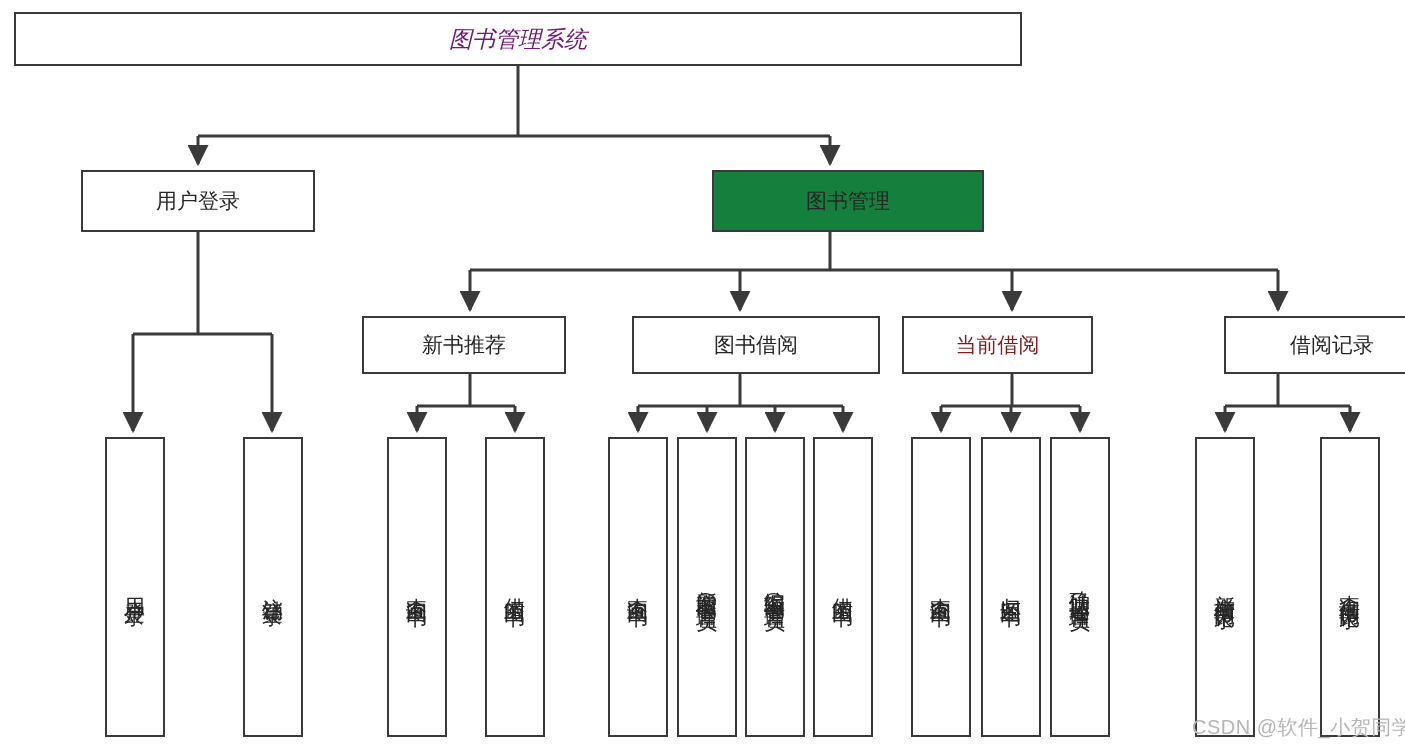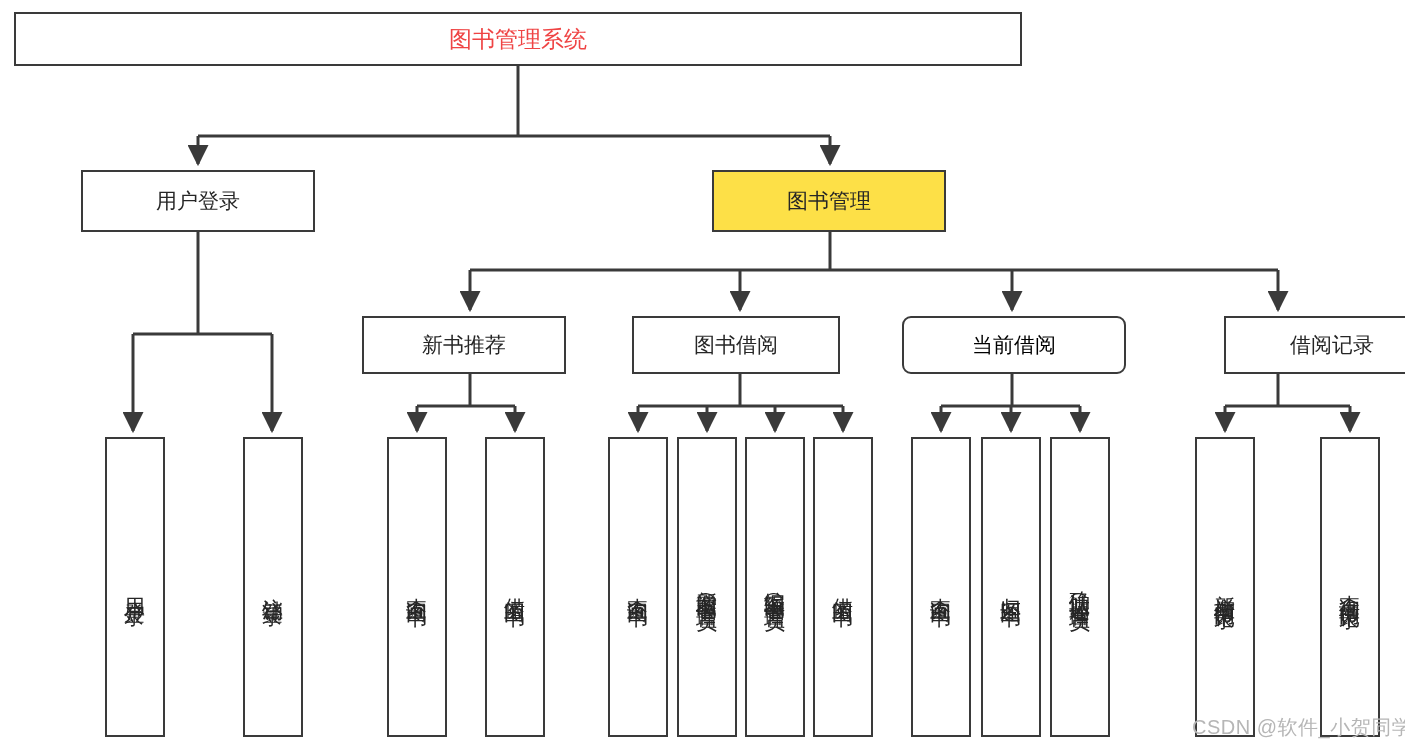--- a/index.html
+++ b/index.html
@@ -108,28 +108,28 @@
       <path d="M 1011 406 L 1011 431" marker-end="url(#arrow)"></path>
       <path d="M 1080 406 L 1080 431" marker-end="url(#arrow)"></path>
 
       <path d="M 1278 374 L 1278 406"></path>
       <path d="M 1225 406 L 1350 406"></path>
       <path d="M 1225 406 L 1225 431" marker-end="url(#arrow)"></path>
       <path d="M 1350 406 L 1350 431" marker-end="url(#arrow)"></path>
     </g>
   </svg>
 
-  <div class="node root" style="left: 14px; top: 12px; width: 1008px; height: 54px; border-color: rgb(58, 58, 58); background: rgb(255, 255, 255); color: #ef4444;">图书管理系统</div>
+  <div class="node root" style="left: 14px; top: 12px; width: 1008px; height: 54px; border-color: rgb(58, 58, 58); background: rgb(255, 255, 255); color: #701a75; font-style: italic;">图书管理系统</div>
 
   <div class="node level2" style="left: 81px; top: 170px; width: 234px; height: 62px; border-color: rgb(58, 58, 58); background: rgb(255, 255, 255); color: rgb(38, 38, 38);">用户登录</div>
-  <div class="node level2" style="left: 712px; top: 170px; width: 234px; height: 62px; border-color: rgb(58, 58, 58); background: #fde047; color: rgb(38, 38, 38); font-family: Liberation Mono, monospace;">图书管理</div>
+  <div class="node level2" style="left: 712px; top: 170px; width: 272px; height: 62px; border-color: rgb(58, 58, 58); background: #15803d; color: rgb(38, 38, 38); font-family: Liberation Mono, monospace;">图书管理</div>
 
   <div class="node level3" style="left: 362px; top: 316px; width: 204px; height: 58px; border-color: rgb(58, 58, 58); background: rgb(255, 255, 255); color: rgb(38, 38, 38);">新书推荐</div>
-  <div class="node level3" style="left: 632px; top: 316px; width: 208px; height: 58px; border-color: rgb(58, 58, 58); background: rgb(255, 255, 255); color: rgb(38, 38, 38);">图书借阅</div>
-  <div class="node level3" style="left: 902px; top: 316px; width: 224px; height: 58px; border-color: rgb(58, 58, 58); background: rgb(255, 255, 255); color: #000000; border-radius: 9px;">当前借阅</div>
+  <div class="node level3" style="left: 632px; top: 316px; width: 248px; height: 58px; border-color: rgb(58, 58, 58); background: rgb(255, 255, 255); color: rgb(38, 38, 38);">图书借阅</div>
+  <div class="node level3" style="left: 902px; top: 316px; width: 191px; height: 58px; border-color: rgb(58, 58, 58); background: rgb(255, 255, 255); color: #7f1d1d;">当前借阅</div>
   <div class="node level3" style="left: 1224px; top: 316px; width: 216px; height: 58px; border-color: rgb(58, 58, 58); background: rgb(255, 255, 255); color: rgb(38, 38, 38);">借阅记录</div>
 
   <div class="node leaf" style="left: 105px; top: 437px; width: 60px; height: 300px; border-color: rgb(58, 58, 58); background: rgb(255, 255, 255); color: rgb(38, 38, 38);">用户登录</div>
   <div class="node leaf" style="left: 243px; top: 437px; width: 60px; height: 300px; border-color: rgb(58, 58, 58); background: rgb(255, 255, 255); color: rgb(38, 38, 38);">注销登录</div>
   <div class="node leaf" style="left: 387px; top: 437px; width: 60px; height: 300px; border-color: rgb(58, 58, 58); background: rgb(255, 255, 255); color: rgb(38, 38, 38);">查询图书</div>
   <div class="node leaf" style="left: 485px; top: 437px; width: 60px; height: 300px; border-color: rgb(58, 58, 58); background: rgb(255, 255, 255); color: rgb(38, 38, 38);">借阅图书</div>
   <div class="node leaf" style="left: 608px; top: 437px; width: 60px; height: 300px; border-color: rgb(58, 58, 58); background: rgb(255, 255, 255); color: rgb(38, 38, 38);">查询图书</div>
   <div class="node leaf" style="left: 677px; top: 437px; width: 60px; height: 300px; border-color: rgb(58, 58, 58); background: rgb(255, 255, 255); color: rgb(38, 38, 38);">新增图书（管理员）</div>
   <div class="node leaf" style="left: 745px; top: 437px; width: 60px; height: 300px; border-color: rgb(58, 58, 58); background: rgb(255, 255, 255); color: rgb(38, 38, 38);">编辑图书（管理员）</div>
   <div class="node leaf" style="left: 813px; top: 437px; width: 60px; height: 300px; border-color: rgb(58, 58, 58); background: rgb(255, 255, 255); color: rgb(38, 38, 38);">借阅图书</div>

